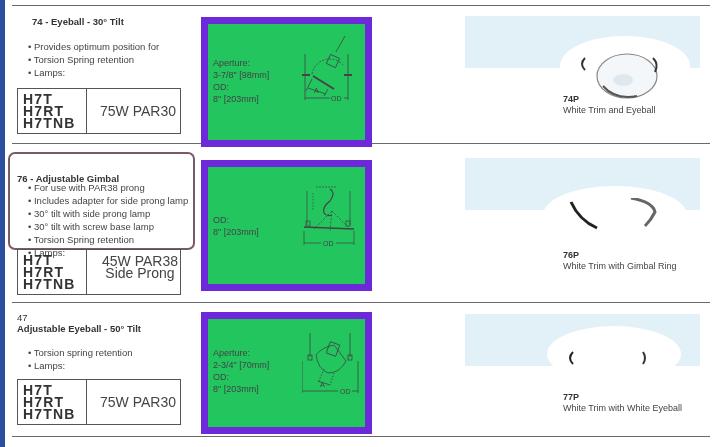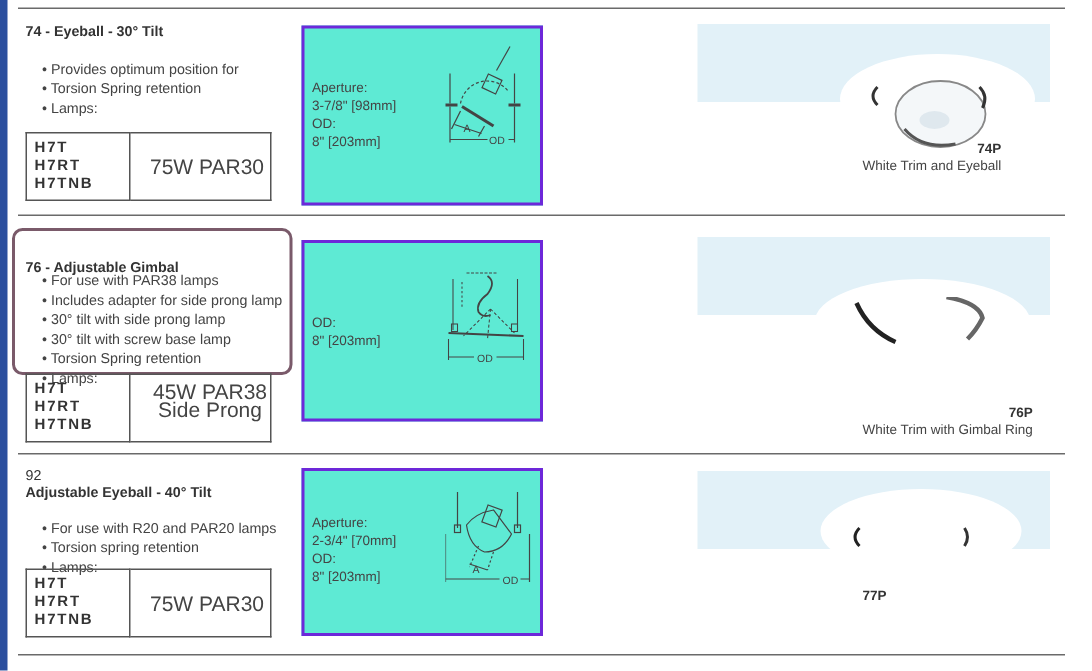--- a/index.html
+++ b/index.html
@@ -9,45 +9,45 @@
     font-family:"Liberation Sans", sans-serif;
   }
   .blue-bar { position:absolute; left:0; top:0; width:5px; height:447px; background:#2b4f9e; }
   .rule { position:absolute; left:12px; width:698px; height:1px; background:#6a6a6a; }
   .title { position:absolute; left:17px; font-size:9.5px; font-weight:bold; color:#333; line-height:12px; }
   .bullets { position:absolute; left:17px; font-size:9.5px; line-height:13px; color:#444; margin:11px; padding:0; list-style:none; }
   .bullets li { white-space:nowrap; }
   .bullets li::before { content:"• "; }
   .lamp-table { position:absolute; left:17px; width:164px; border:1px solid #555; border-collapse:collapse; }
   .lamp-table td { border:1px solid #555; vertical-align:middle; padding:0; }
-  .lamp-codes { width:63px; padding-left:5px !important; font-weight:bold; font-size:10px; letter-spacing:1.2px; line-height:12px; color:#333;margin-left:29px; }
+  .lamp-codes { width:63px; padding-left:5px !important; font-weight:bold; font-size:14px; letter-spacing:1.2px; line-height:12px; color:#333;margin-left:29px; }
   .lamp-spec { padding-left:13px !important; font-size:14px; line-height:12px; color:#444; }
-  .diagram-box { position:absolute; left:201px; width:157px; border:2px solid #6d28d9; background:#5eead4; }
+  .diagram-box { position:absolute; left:201px; width:157px; border:7px solid #6d28d9; background:#22c55e; }
   .dim-text { position:absolute; left:5px; font-size:9px; line-height:12px; color:#444; }
   .dim-text div { white-space:nowrap; }
   .drawing { position:absolute; }
   .photo { position:absolute; left:465px; width:235px; }
   .photo-band { position:absolute; left:0; width:235px; background:#e2f1f8; }
   .trim { position:absolute; background:#fff; border-radius:50%; }
-  .caption { position:absolute; left:110px; font-size:9px; line-height:11px; color:#444; white-space:nowrap;text-align:right; }
+  .caption { position:absolute; left:98px; font-size:9px; line-height:11px; color:#444; white-space:nowrap; }
   .caption .code { font-weight:bold; color:#333; }
   .highlight { position:absolute; left:8px; top:152px; width:183px; height:94px; border:2px solid #7a5a6a; border-radius:7px; }
 </style>
 </head>
 <body>
 
 <div class="blue-bar"></div>
 
 <div class="rule" style="top:5px;"></div>
 <div class="rule" style="top:143px;"></div>
 <div class="rule" style="top:302px;"></div>
 <div class="rule" style="top:436px;"></div>
 
 <div>
-  <div class="title" style="top:16px;">74 - Eyeball - 30° Tilt</div>
+  <div class="title" style="top:16px;margin-left:15px;">74 - Eyeball - 30° Tilt</div>
   <ul class="bullets" style="top:29px;">
     <li>Provides optimum position for</li>
     <li>Torsion Spring retention</li>
     <li>Lamps:</li>
   </ul>
   <table class="lamp-table" style="top:88px; height:46px;">
     <tbody>
         <tr>
       <td class="lamp-codes">
         <div>H7T</div>
@@ -105,21 +105,21 @@
       <div class="code">74P</div>
       <div>White Trim and Eyeball</div>
     </div>
   </div>
 </div>
 
 <div>
   <div class="highlight"></div>
   <div class="title" style="top:157px;margin-top:16px;">76 - Adjustable Gimbal</div>
   <ul class="bullets" style="top:170px;">
-    <li>For use with PAR38 lamps</li>
+    <li>For use with PAR38 prong</li>
     <li>Includes adapter for side prong lamp</li>
     <li>30° tilt with side prong lamp</li>
     <li>30° tilt with screw base lamp</li>
     <li>Torsion Spring retention</li>
     <li>Lamps:</li>
   </ul>
   <table class="lamp-table" style="top:249px; height:46px;">
     <tbody>
         <tr>
       <td class="lamp-codes">
@@ -162,32 +162,31 @@
     </svg>
   </div>
 
   <div class="photo" style="top:158px; height:140px;">
     <div class="photo-band" style="top:0; height:52px;"></div>
     <div class="trim" style="left:78px; top:28px; width:144px; height:58px;"></div>
     <svg style="position:absolute; left:100px; top:40px;" width="100" height="40" viewBox="0 0 100 40">
       <path d="M6 4 Q14 22 32 30" stroke="#222" stroke-width="3" fill="none"></path>
       <path d="M66 0 Q88 4 90 14 Q86 22 80 28" stroke="#666" stroke-width="3" fill="none"></path>
     </svg>
-    <div class="caption" style="top:92px;margin-top:20px;">
+    <div class="caption" style="top:92px;">
       <div class="code">76P</div>
       <div>White Trim with Gimbal Ring</div>
     </div>
   </div>
 </div>
 
 <div>
-  <div class="title" style="top:312px; font-weight:normal;">92</div>
-  <div class="title" style="top:323px;">Adjustable Eyeball - 40° Tilt</div>
+  <div class="title" style="top:312px; font-weight:normal;">47</div>
+  <div class="title" style="top:323px;">Adjustable Eyeball - 50° Tilt</div>
   <ul class="bullets" style="top:335px;">
-    <li>For use with R20 and PAR20 lamps</li>
     <li>Torsion spring retention</li>
     <li>Lamps:</li>
   </ul>
   <table class="lamp-table" style="top:379px; height:46px;">
     <tbody>
         <tr>
       <td class="lamp-codes">
         <div>H7T</div>
         <div>H7RT</div>
         <div>H7TNB</div>
@@ -229,15 +228,16 @@
 
   <div class="photo" style="top:314px; height:120px;">
     <div class="photo-band" style="top:0; height:52px;"></div>
     <div class="trim" style="left:82px; top:12px; width:134px; height:56px;"></div>
     <svg style="position:absolute; left:100px; top:34px;" width="90" height="30" viewBox="0 0 90 30">
       <path d="M8 4 Q2 10 8 16" stroke="#222" stroke-width="2" fill="none"></path>
       <path d="M78 4 Q82 10 78 16" stroke="#333" stroke-width="2" fill="none"></path>
     </svg>
     <div class="caption" style="top:78px;">
       <div class="code">77P</div>
+      <div>White Trim with White Eyeball</div>
     </div>
   </div>
 </div>
 
 </body></html>

